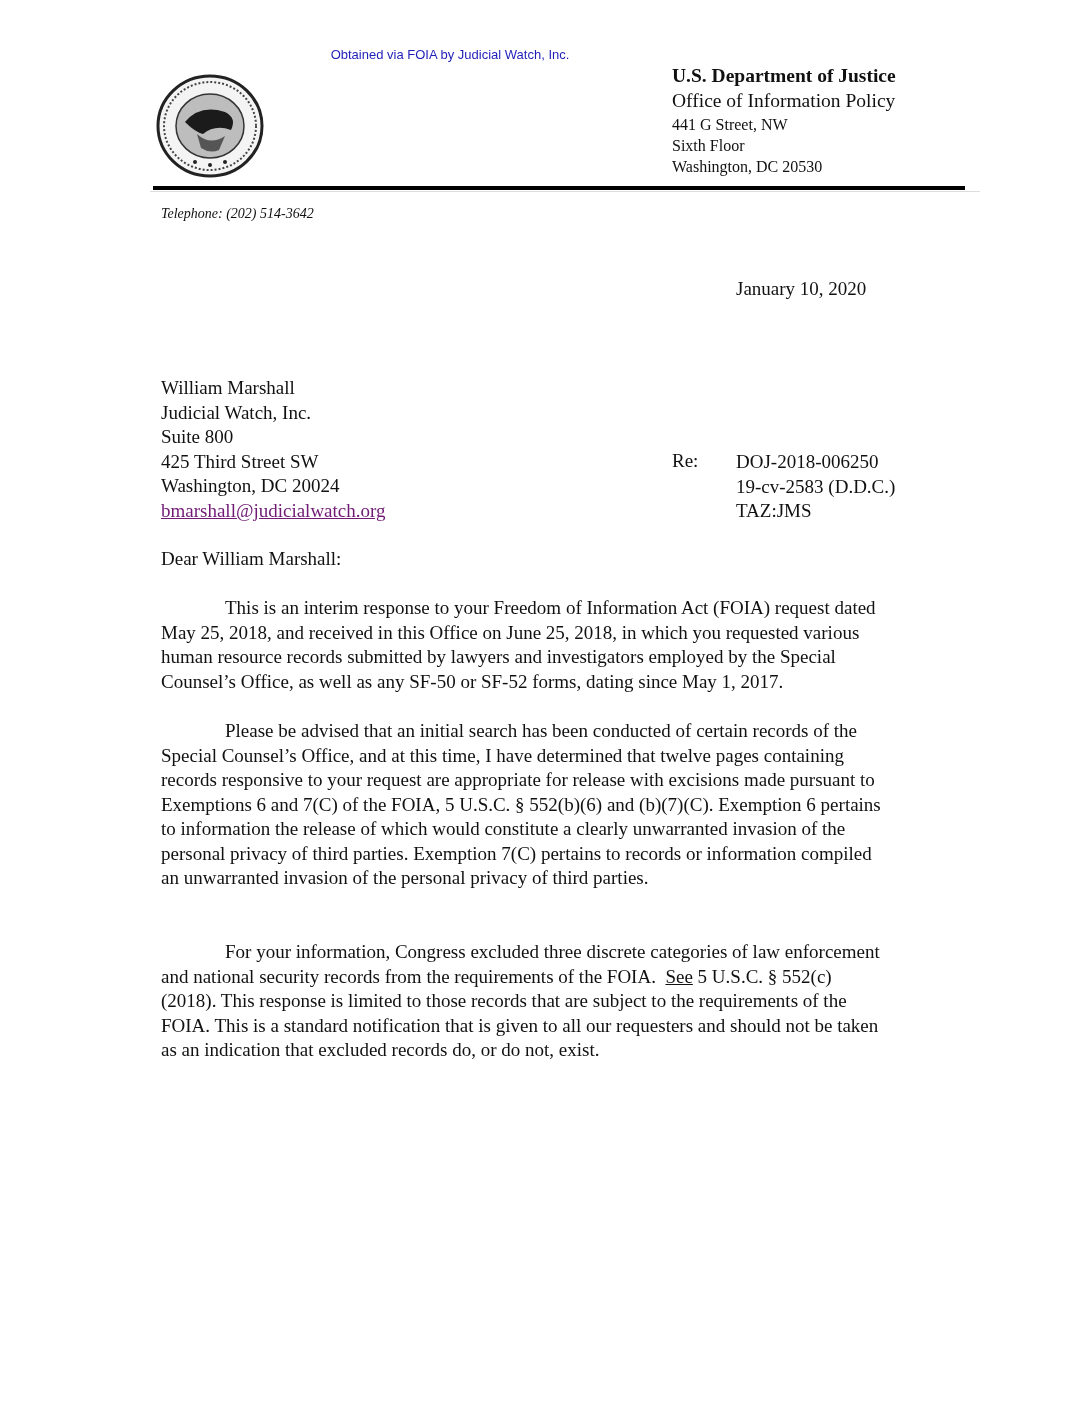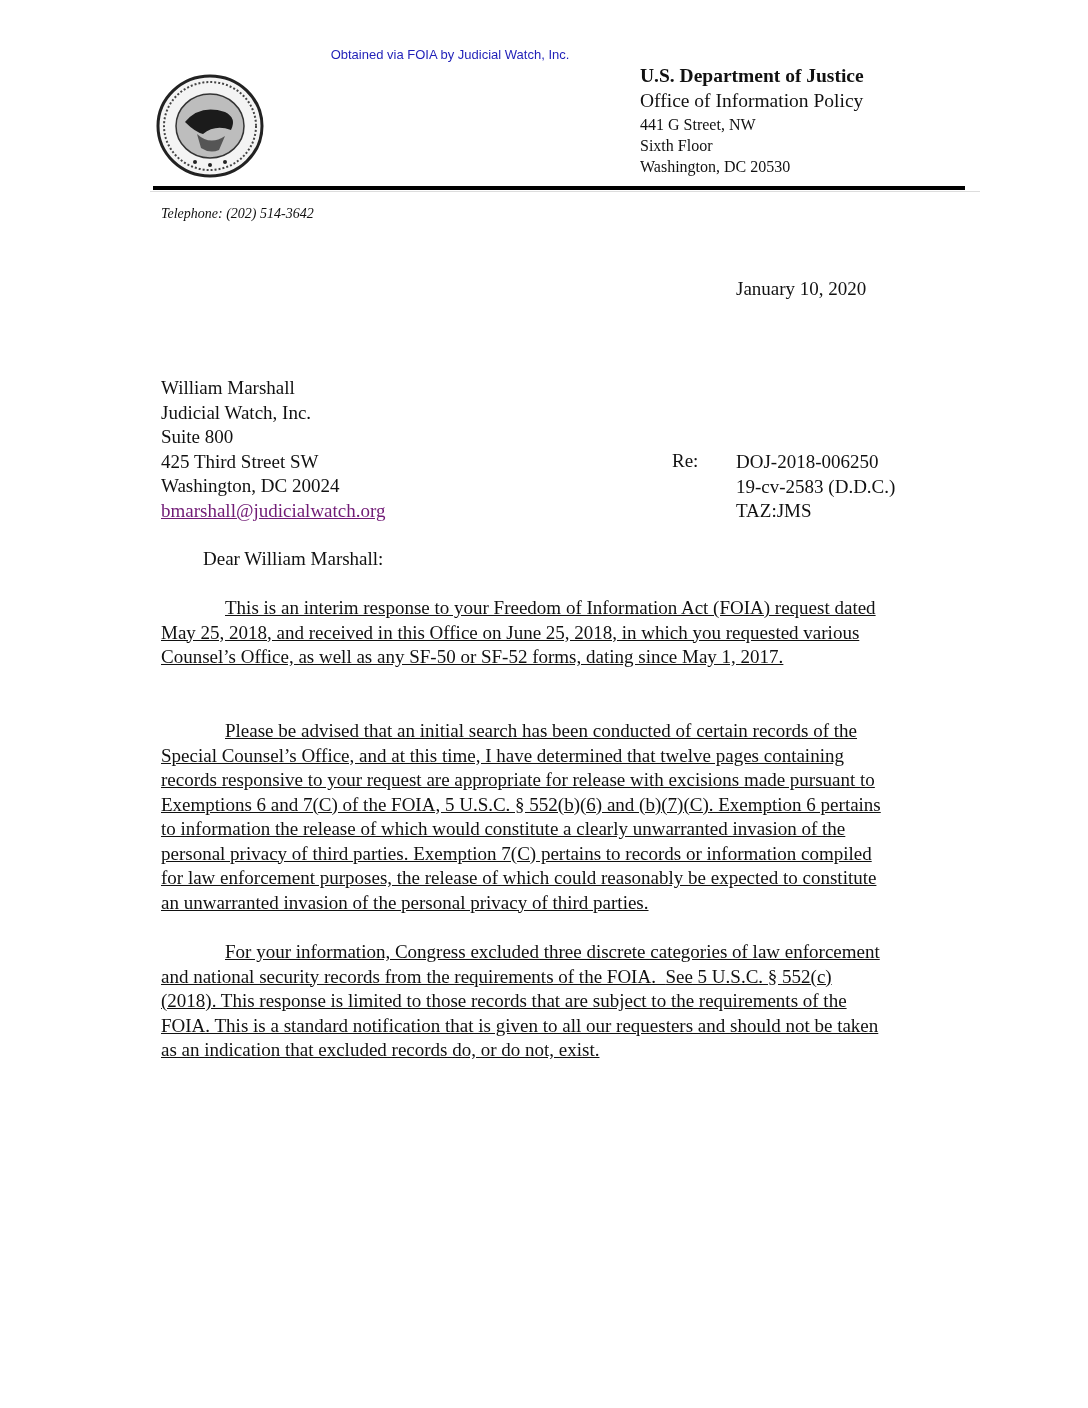--- a/index.html
+++ b/index.html
@@ -3,35 +3,35 @@
   <meta charset="utf-8">
   <style>
     html, body { margin: 0; padding: 0; background: #ffffff; }
     body { width: 1088px; height: 1408px; position: relative; overflow: hidden;
            font-family: "Liberation Serif", "DejaVu Serif", serif; color: #111; }
     .abs { position: absolute; }
     .watermark { left: 0; width: 900px; top: 47px; text-align: center;
                  font-family: "Liberation Sans", "DejaVu Sans", sans-serif;
                  font-size: 13px; color: #1f1fb8; }
     .seal { left: 155px; top: 74px; width: 110px; height: 104px; }
-    .agency { left: 640px; top: 66px; line-height: 1; }
+    .agency { left: 672px; top: 66px; line-height: 1; }
     .agency .dept { font-size: 19.5px; font-weight: bold; margin-bottom: 5px; }
     .agency .office { font-size: 19.5px; margin-bottom: 4px; }
     .agency .addr { font-size: 16px; line-height: 21px; }
     .rule { left: 153px; top: 186px; width: 812px; height: 4px; background: #000; }
     .rule-shadow { left: 150px; top: 191px; width: 830px; height: 1px; background: #ddd; }
     .phone { left: 161px; top: 206px; font-size: 14px; font-style: italic; }
     .date { left: 736px; top: 278px; font-size: 19px; }
     .recipient { left: 161px; top: 376px; font-size: 19px; line-height: 24.6px; }
     .recipient a { color: #701a75; text-decoration: underline; }
     .re-label { left: 672px; top: 450px; font-size: 19px; }
     .re-values { left: 736px; top: 450px; font-size: 19px; line-height: 24.6px; font-family: Liberation Serif, serif; }
-    .salutation { left: 161px; top: 548px; font-size: 19px; margin-left: 42px; }
+    .salutation { left: 161px; top: 548px; font-size: 19px; }
     .para { left: 161px; width: 820px; font-size: 19px; line-height: 24.5px; }
-    .para .line { display: block; white-space: nowrap; text-decoration: underline; }
+    .para .line { display: block; white-space: nowrap; }
     .para .indent { padding-left: 64px; }
     #p1 { top: 596px; }
     #p2 { top: 719px; }
     #p3 { top: 940px; }
     .u { text-decoration: underline; }
   </style>
 </head>
 <body>
 
 <div class="abs watermark">Obtained via FOIA by Judicial Watch, Inc.</div>
@@ -76,31 +76,31 @@
   <div>DOJ-2018-006250</div>
   <div>19-cv-2583 (D.D.C.)</div>
   <div>TAZ:JMS</div>
 </div>
 
 <div class="abs salutation">Dear William Marshall:</div>
 
 <div class="abs para" id="p1">
   <span class="line indent">This is an interim response to your Freedom of Information Act (FOIA) request dated</span>
   <span class="line">May 25, 2018, and received in this Office on June 25, 2018, in which you requested various</span>
+  <span class="line">human resource records submitted by lawyers and investigators employed by the Special</span>
   <span class="line">Counsel’s Office, as well as any SF-50 or SF-52 forms, dating since May 1, 2017.</span>
 </div>
 
 <div class="abs para" id="p2">
   <span class="line indent">Please be advised that an initial search has been conducted of certain records of the</span>
   <span class="line">Special Counsel’s Office, and at this time, I have determined that twelve pages containing</span>
   <span class="line">records responsive to your request are appropriate for release with excisions made pursuant to</span>
   <span class="line">Exemptions 6 and 7(C) of the FOIA, 5 U.S.C. § 552(b)(6) and (b)(7)(C).  Exemption 6 pertains</span>
   <span class="line">to information the release of which would constitute a clearly unwarranted invasion of the</span>
   <span class="line">personal privacy of third parties.  Exemption 7(C) pertains to records or information compiled</span>
-  <span class="line">for law enforcement purposes, the release of which could reasonably be expected to constitute</span>
   <span class="line">an unwarranted invasion of the personal privacy of third parties.</span>
 </div>
 
 <div class="abs para" id="p3">
   <span class="line indent">For your information, Congress excluded three discrete categories of law enforcement</span>
   <span class="line"><span style="white-space:pre">and national security records from the requirements of the FOIA.  </span><span class="u">See</span><span style="white-space:pre"> 5 U.S.C. § 552(c)</span></span>
   <span class="line">(2018).  This response is limited to those records that are subject to the requirements of the</span>
   <span class="line">FOIA.  This is a standard notification that is given to all our requesters and should not be taken</span>
   <span class="line">as an indication that excluded records do, or do not, exist.</span>
 </div>

